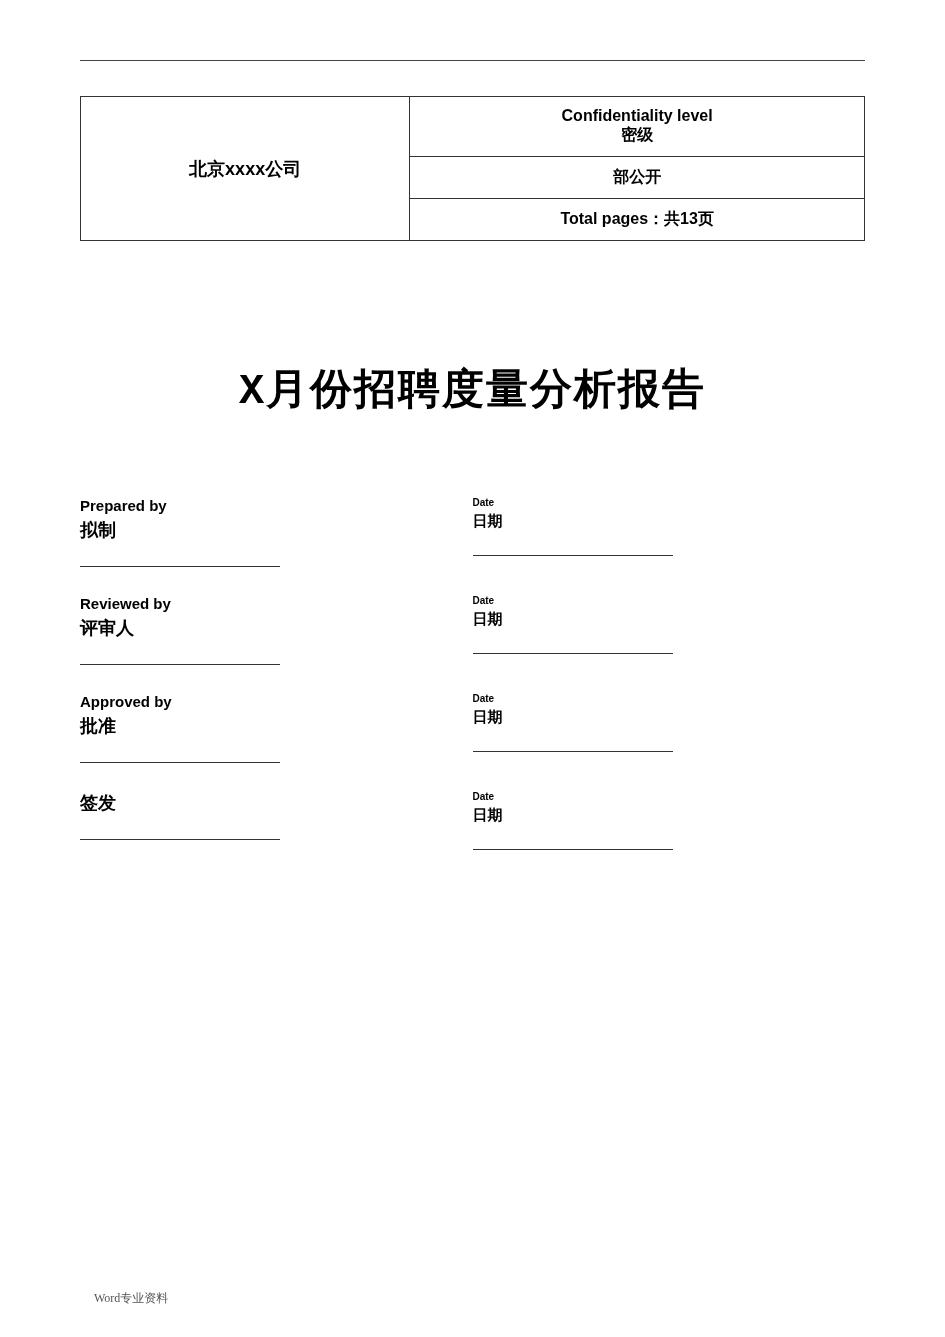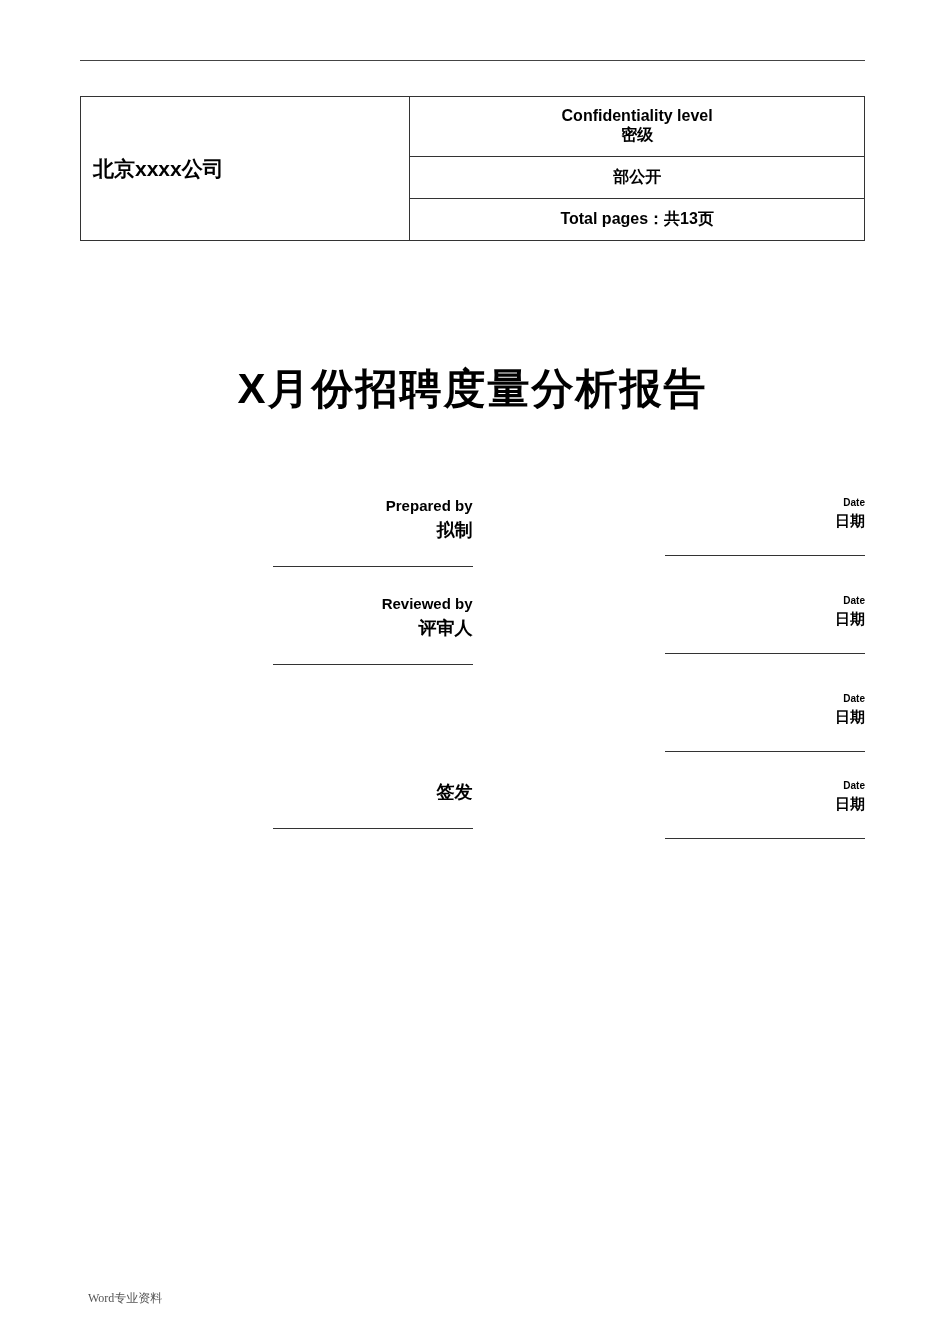--- a/index.html
+++ b/index.html
@@ -27,21 +27,21 @@
 
     .main-title-section {
       margin-top: 120px;
       margin-bottom: 80px;
       text-align: center;
     }
 
     .main-title {
       font-size: 42px;
       font-weight: bold;
-      font-family: Liberation Sans, sans-serif;
+      font-family: Liberation Mono, monospace;
       color: #000;
       letter-spacing: 2px;
     }
 
     .signature-section {
       margin-top: 60px;
       width: 100%;
     }
 
     .sig-label-en {
@@ -63,21 +63,20 @@
     .sig-line {
       border-bottom: 1.5px solid #333;
       width: 200px;
       margin-top: 4px;
       display: inline-block;
     }
 
     .sig-pair {
       display: flex;
       margin-bottom: 28px;
-      text-align: right;
     }
 
     .sig-pair-left {
       flex: 1;
     }
 
     .sig-pair-right {
       flex: 1;
     }
 
@@ -93,21 +92,21 @@
       font-size: 15px;
       font-family: "SimHei", "黑体", sans-serif;
       font-weight: bold;
       color: #000;
       margin-bottom: 2px;
     }
 
     .footer-text {
       position: absolute;
       bottom: 30px;
-      left: 88px;
+      left: 94px;
       font-size: 12px;
       color: #555;
       font-family: "SimSun", serif;
     }
 
     .top-divider {
       width: 100%;
       border: none;
       border-top: 1.5px solid #444;
       margin-bottom: 35px;
@@ -174,21 +173,21 @@
 <body>
 
 <div class="page">
 
   <hr class="top-divider">
 
   <div class="header-table-wrapper">
     <table class="outer-table">
       <tbody>
           <tr>
-        <td style="width:42%; vertical-align:middle; padding: 30px 12px; font-size:21px; font-weight:bold; font-family:'SimHei','黑体',sans-serif;" rowspan="3">
+        <td style="width:42%; vertical-align:middle; text-align:center; padding: 30px 12px; font-size:18px; font-weight:bold; font-family:'SimHei','黑体',sans-serif;" rowspan="3">
           <span>北京xxxx公司</span>
         </td>
         <td class="inner-right" style="padding:0; vertical-align:top;">
           <table class="inner-right-table">
             <tbody>
                   <tr>
               <td>
                 <div class="conf-en">Confidentiality level</div>
                 <div class="conf-cn">密级</div>
               </td>
@@ -237,20 +236,25 @@
         <span class="sig-line">&nbsp;</span>
       </div>
       <div class="sig-pair-right">
         <div class="date-label-en">Date</div>
         <div class="date-label-cn">日期</div>
         <span class="sig-line">&nbsp;</span>
       </div>
     </div>
 
     <div class="sig-pair">
+      <div class="sig-pair-left">
+        <div class="sig-label-en">Approved  by</div>
+        <div class="sig-label-cn">批准</div>
+        <span class="sig-line">&nbsp;</span>
+      </div>
       <div class="sig-pair-right">
         <div class="date-label-en">Date</div>
         <div class="date-label-cn">日期</div>
         <span class="sig-line">&nbsp;</span>
       </div>
     </div>
 
     <div class="sig-pair">
       <div class="sig-pair-left">
         <div class="sig-label-cn">签发</div>

